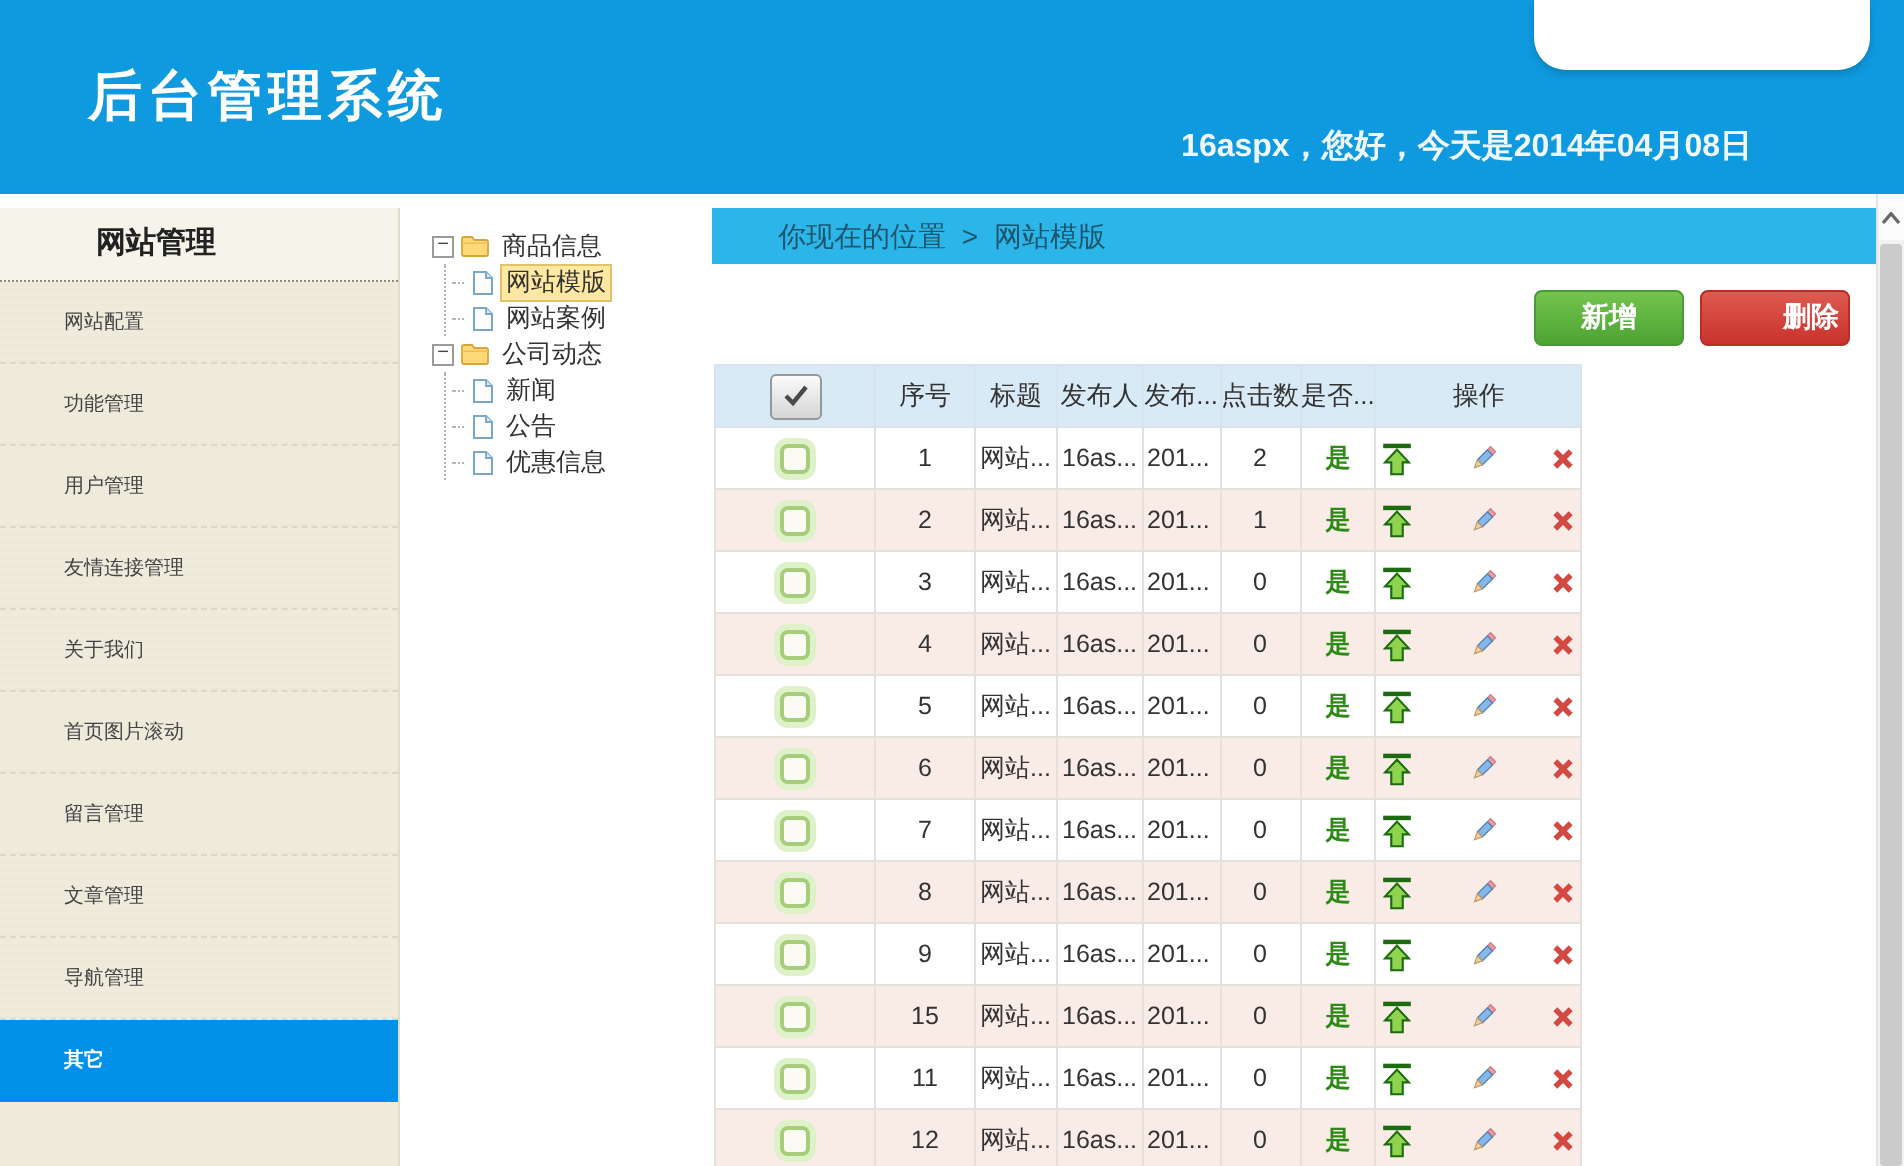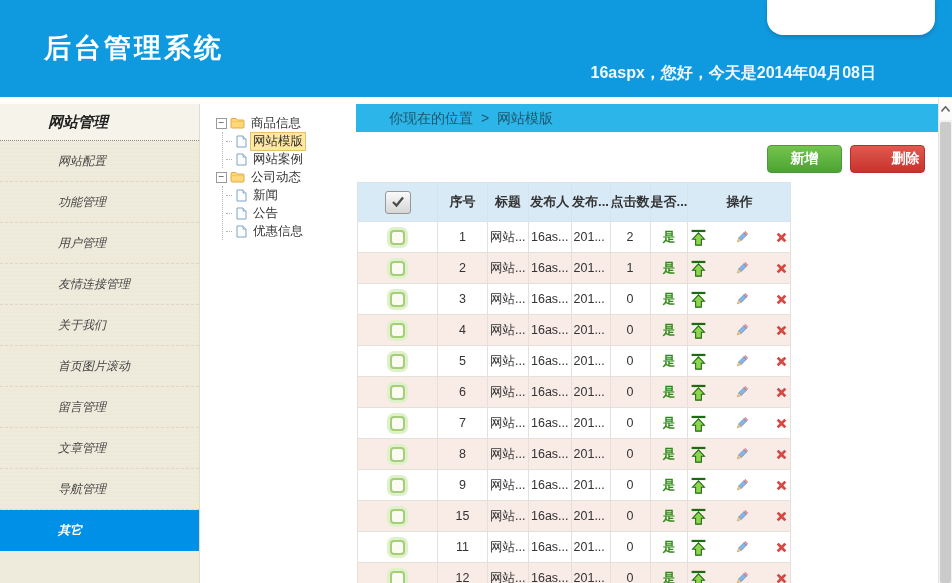--- a/index.html
+++ b/index.html
@@ -12,25 +12,25 @@
   #app-title { position:absolute; left:44px; top:30px; color:#fff; font-size:27px;
     font-weight:bold; letter-spacing:3px; }
   #nav-pill { position:absolute; top:0; right:17px; height:35px; background:#fff;
     border-radius:0 0 16px 16px; box-shadow:0 2px 4px rgba(0,0,0,.18);
     display:flex; align-items:center; padding:0 30px; gap:36px; }
   #nav-pill a { color:#4a4a4a; font-size:14px; text-decoration:none; cursor:pointer; white-space:nowrap; }
   #welcome { position:absolute; top:63px; right:76px; color:#f0f8fd; font-size:16px; font-weight:bold; }
 
   
   #sidebar { position:absolute; left:0; top:104px; width:200px; height:479px;
-    background:#eeebdc; border-right:1px solid #e2ddcb;font-style:italic; }
+    background:#eeebdc; border-right:1px solid #e2ddcb; }
   #sidebar-header { height:37px; line-height:36px; padding-left:48px; background:#f6f4ea;
     font-size:15px; font-weight:bold; color:#222; border-bottom:1px dotted #8d English8a75;
     border-bottom:1px dotted #8d8a75; cursor:pointer; }
-  .sidebar-item { height:41px; line-height:41px; padding-left:58px; font-size:12px;
+  .sidebar-item { height:41px; line-height:41px; padding-left:32px; font-size:10px;
     color:#444; border-bottom:1px dashed #ddd8c5; cursor:pointer;
     background:repeating-linear-gradient(180deg,#eeebdc 0 3px,#ece9d9 3px 4px); }
   .sidebar-item.active { background:#0090e8; color:#fff; font-weight:bold; border-bottom:none; }
 
   
   #tree-panel { position:absolute; left:201px; top:104px; width:155px; height:479px;
     background:#fff; padding:10px 0 0 15px; font-size:12.5px; color:#333; }
   .tree-row { display:flex; align-items:center; height:18px; gap:3px; cursor:pointer; white-space:nowrap; }
   .expander { width:11px; height:11px; border:1px solid #9a9a9a; background:#fff; color:#444;
     font-size:10px; line-height:8px; text-align:center; flex:0 0 11px; cursor:pointer; }
@@ -45,21 +45,21 @@
   #breadcrumb { position:absolute; left:0; top:7px; width:582px; height:28px; background:#2cb5e8;
     line-height:28px; padding-left:8px; color:#1e576d; font-size:14px; }
   #toolbar { position:absolute; top:48px; right:13px; display:flex; gap:8px; }
   .btn { width:75px; height:28px; border:0; border-radius:4px; color:#fff; font-weight:bold;
     font-size:14px; cursor:pointer; font-family:inherit; }
   .btn-add { background:linear-gradient(#74c44e,#4ca332); border:1px solid #4a9a3c; }
   .btn-del { background:linear-gradient(#de5a50,#c8322c); border:1px solid #b52f29;padding-left:36px; }
 
   
   #grid { position:absolute; left:1px; top:85px; border-collapse:collapse; font-size:12.5px; color:#333; }
-  #grid th { height:39px; background:#d9eaf7; font-weight:bold; font-size:13px; color:#333;
+  #grid th { height:31px; background:#d9eaf7; font-weight:normal; font-size:13px; color:#333;
     border:1px solid #d9e3ec; white-space:nowrap; overflow:visible; padding:0; }
   #grid td { height:31px; border:1px solid #e6e0da; padding:0 2px; background:#fff; }
   #grid tbody tr:nth-child(even) td { background:#f9ece7; }
   td.c, th { text-align:center; }
   td.l { text-align:left; white-space:nowrap; }
   td.yes { color:#2e8a16; font-weight:bold; }
   .select-all { width:26px; height:23px; margin:0 auto; border:1px solid #979797; border-radius:3px;
     background:linear-gradient(#fafafa,#d6d6d6); display:flex; align-items:center;
     justify-content:center; cursor:pointer; }
   .row-checkbox { width:15px; height:15px; margin:0 auto; border:2px solid #a5cd7a; border-radius:4px;

